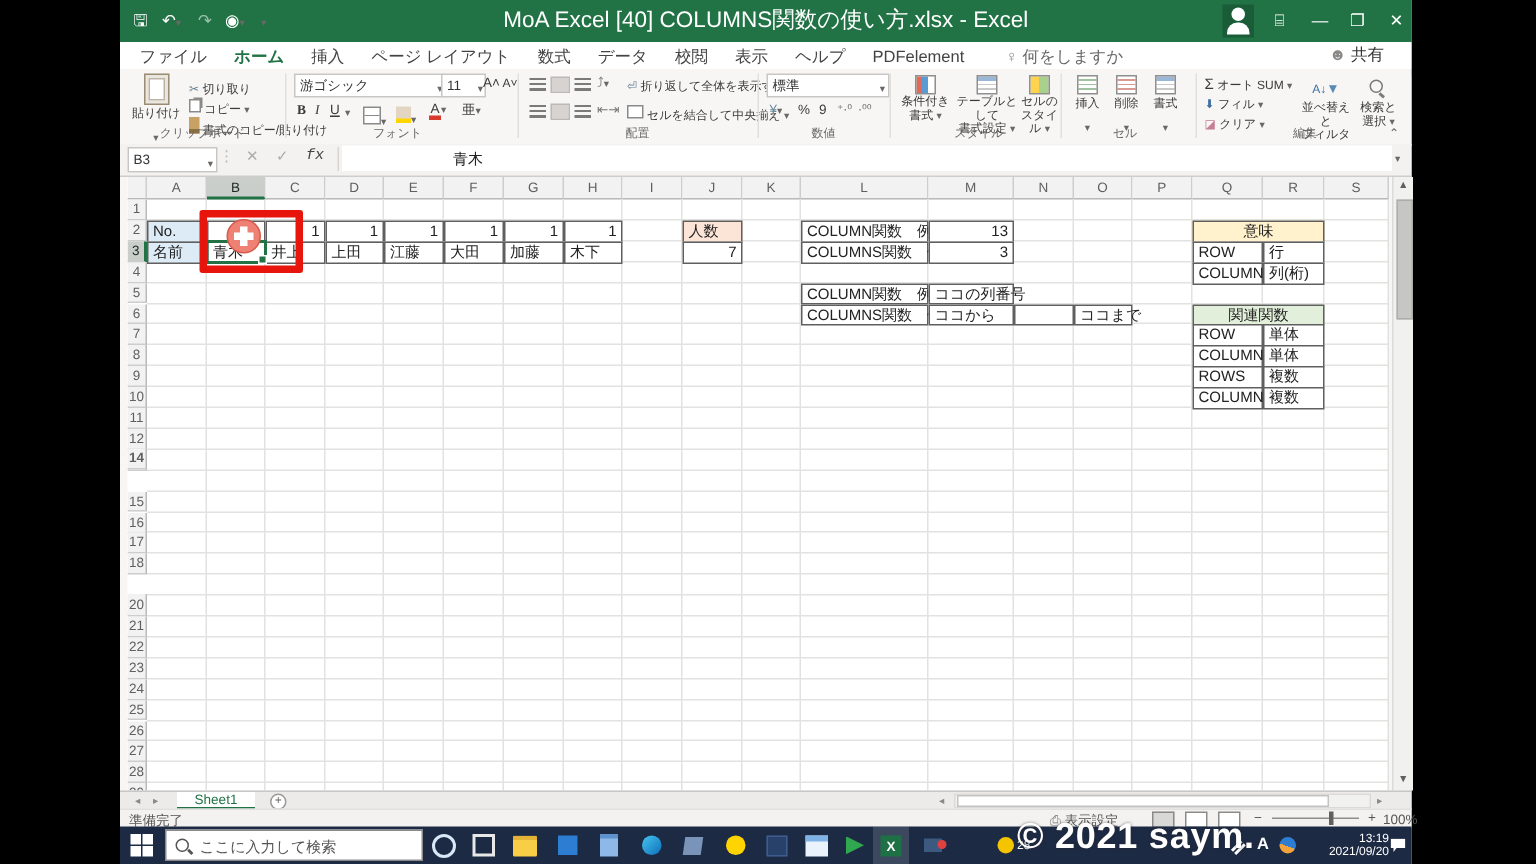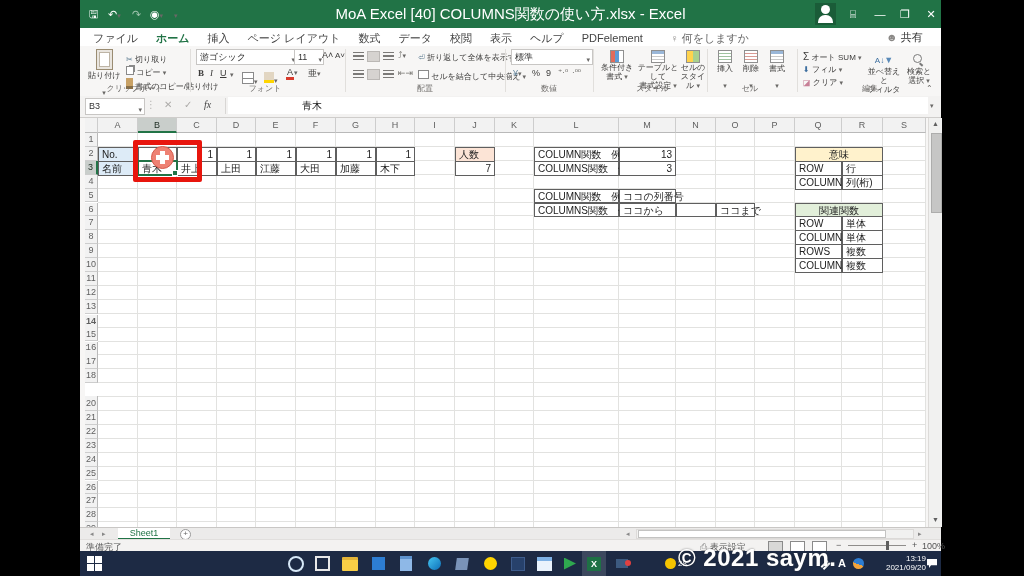--- a/index.html
+++ b/index.html
@@ -200,21 +200,21 @@
       </div>
       <div class="a glabel" style="left:750px;width:80px;">編集</div>
       <div class="a" style="left:846px;top:38px;color:#6a6865;font-size:8px;">⌃</div>
     </div>
 
     <div class="a" id="fbar">
       <div class="a inputbox" style="left:5px;top:2px;width:52px;height:15px;background:#fff;"><span>B3</span><span class="dd a" style="right:2px;top:4px;">▾</span></div>
       <div class="a fb" style="left:66px;top:3px;color:#b9b7b5;">⋮</div>
       <div class="a fb" style="left:84px;top:3px;color:#adaba9;">✕</div>
       <div class="a fb" style="left:104px;top:3px;color:#adaba9;">✓</div>
-      <div class="a fb" style="left:124px;top:3px;font-style:italic;font-family:Liberation Serif, serif;color:#444;">fx</div>
+      <div class="a fb" style="left:124px;top:3px;font-style:italic;font-family:Liberation Mono, monospace;color:#444;">fx</div>
       <div class="a" style="left:145px;top:2px;width:1px;height:16px;background:#D8D6D4;"></div>
       <div class="a" style="left:148px;top:1px;width:700px;height:17px;background:#fff;">
         <span class="a" style="left:74px;top:2px;font-size:10px;color:#222;">青木</span>
       </div>
       <div class="a dd" style="left:850px;top:6px;">▾</div>
     </div>
 
     <div class="a" id="grid">
         <div class="a ch" style="left: 0px; top: 0px; width: 13px; height: 15px;"></div>
         <div class="a ch" style="left: 13px; top: 0px; width: 40px; height: 15px;">A</div>
@@ -274,25 +274,25 @@
         <div class="a rh" style="left: 0px; top: 126.2px; width: 13px; height: 13.9px;">9</div>
         <div class="a gl" style="left: 13px; top: 139.1px; width: 828px; height: 1px;"></div>
         <div class="a rh" style="left: 0px; top: 140.1px; width: 13px; height: 13.9px;">10</div>
         <div class="a gl" style="left: 13px; top: 153px; width: 828px; height: 1px;"></div>
         <div class="a rh" style="left: 0px; top: 154px; width: 13px; height: 13.9px;">11</div>
         <div class="a gl" style="left: 13px; top: 166.9px; width: 828px; height: 1px;"></div>
         <div class="a rh" style="left: 0px; top: 167.9px; width: 13px; height: 13.9px;">12</div>
         <div class="a gl" style="left: 13px; top: 180.8px; width: 828px; height: 1px;"></div>
         <div class="a rh" style="left: 0px; top: 181.8px; width: 13px; height: 13.9px;">13</div>
         <div class="a gl" style="left: 13px; top: 194.7px; width: 828px; height: 1px;"></div>
-        <div class="a rh" style="left: 0px; top: 197px; width: 13px; height: 13.9px; font-weight: bold;">14</div>
+        <div class="a rh" style="left: 0px; top: 181px; width: 13px; height: 13.9px; font-weight: bold;">14</div>
         <div class="a gl" style="left: 13px; top: 208.6px; width: 828px; height: 1px;"></div>
         <div class="a rh" style="left: 0px; top: 209.6px; width: 13px; height: 13.9px;">15</div>
         <div class="a gl" style="left: 13px; top: 222.5px; width: 828px; height: 1px;"></div>
-        <div class="a rh" style="left: 0px; top: 223.5px; width: 13px; height: 14px; font-family: Liberation Mono, monospace;">16</div>
+        <div class="a rh" style="left: 0px; top: 223.5px; width: 13px; height: 14px;">16</div>
         <div class="a gl" style="left: 13px; top: 236.4px; width: 828px; height: 1px;"></div>
         <div class="a rh" style="left: 0px; top: 237.4px; width: 13px; height: 13.9px;">17</div>
         <div class="a gl" style="left: 13px; top: 250.3px; width: 828px; height: 1px;"></div>
         <div class="a rh" style="left: 0px; top: 251.3px; width: 13px; height: 13.9px;">18</div>
         <div class="a gl" style="left: 13px; top: 264.2px; width: 828px; height: 1px;"></div>
         <div class="a rh" style="left: 0px; top: 278px; width: 13px; height: 13.9px;">19</div>
         <div class="a gl" style="left: 13px; top: 278.1px; width: 828px; height: 1px;"></div>
         <div class="a rh" style="left: 0px; top: 279.1px; width: 13px; height: 13.9px;">20</div>
         <div class="a gl" style="left: 13px; top: 292px; width: 828px; height: 1px;"></div>
         <div class="a rh" style="left: 0px; top: 293px; width: 13px; height: 13.9px;">21</div>
@@ -397,20 +397,25 @@
 
     <div class="a" id="taskbar">
       <div class="a tbicon" style="left:2px;">
         <div style="display:grid;grid-template-columns:7px 7px;grid-gap:1px;">
             <span class="wl"></span>
             <span class="wl"></span>
             <span class="wl"></span>
             <span class="wl"></span>
           </div>
       </div>
+      <div class="a" style="left:30px;top:2px;width:170px;height:19px;background:#fff;border:1px solid #8a8a8a;">
+        <span style="position:absolute;left:6px;top:5px;width:7px;height:7px;border:1.5px solid #555;border-radius:50%;"></span>
+        <span style="position:absolute;left:14px;top:13px;width:4px;height:1.5px;background:#555;transform:rotate(45deg);"></span>
+        <span style="position:absolute;left:22px;top:4px;font-size:10px;color:#555;">ここに入力して検索</span>
+      </div>
       <div class="a tbicon" style="left:204px;">
           <span style="width:12px;height:12px;border:2px solid #D7E8F7;border-radius:50%;"></span>
         </div>
       <div class="a tbicon" style="left:230px;">
           <span style="width:11px;height:11px;border:2px solid #E8E8E8;"></span>
         </div>
       <div class="a tbicon" style="left:258px;">
           <span style="width:16px;height:11px;background:#F8CE46;border-top:3px solid #E2B337;border-radius:1px;"></span>
         </div>
       <div class="a tbicon" style="left:286px;">

